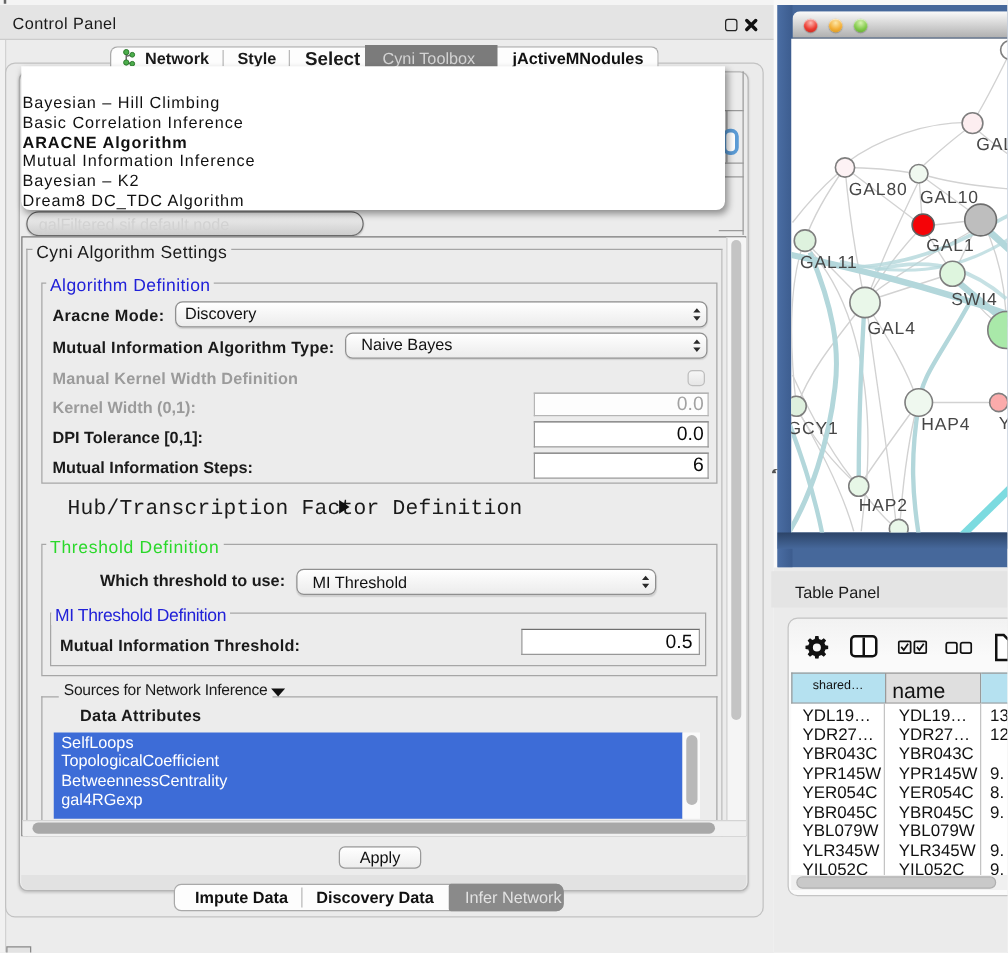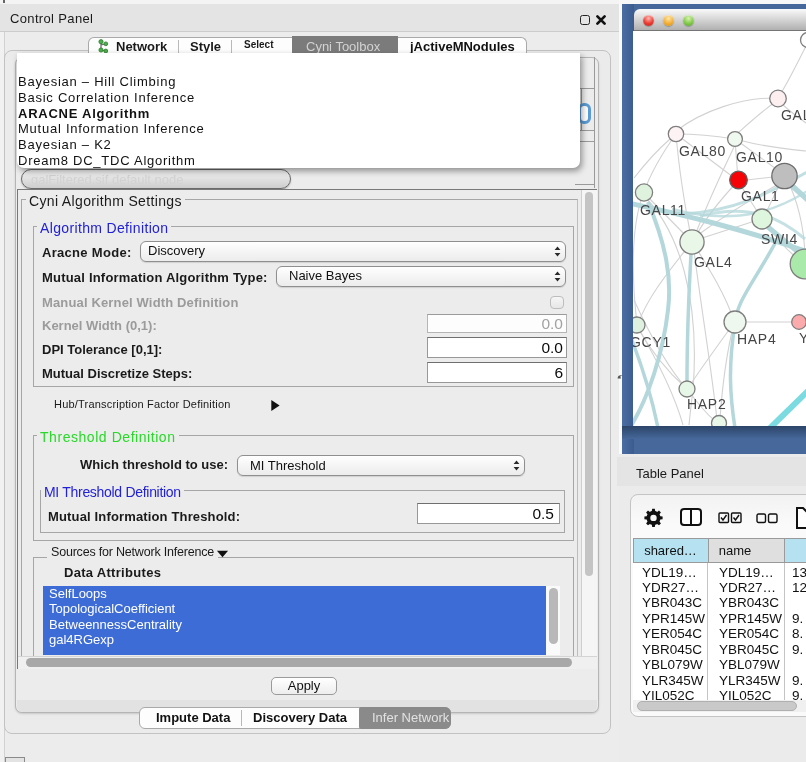--- a/index.html
+++ b/index.html
@@ -41,21 +41,21 @@
 <div class="abs" style="left:292px; top:36px; width:106px; height:18px; background:#7b7b7b;"></div>
 <svg class="abs" style="left:97px; top:39px;" width="12" height="14" viewBox="0 0 12 14">
   <path d="M4 3 L4 11 M4 11 L8 12 M4 6 L8 5" stroke="#6a6a6a" stroke-width="1.2" fill="none"></path>
   <circle cx="4" cy="2.7" r="2.1" fill="#4cae4c" stroke="#2c7a2c" stroke-width="0.8"></circle>
   <circle cx="4" cy="11" r="2.1" fill="#4cae4c" stroke="#2c7a2c" stroke-width="0.8"></circle>
   <circle cx="8.8" cy="12" r="1.9" fill="#4cae4c" stroke="#2c7a2c" stroke-width="0.8"></circle>
   <circle cx="8.8" cy="4.8" r="1.9" fill="#4cae4c" stroke="#2c7a2c" stroke-width="0.8"></circle>
 </svg>
 <div class="abs b" style="left:116px; top:39px; font-size:13px; color:#1a1a1a;">Network</div>
 <div class="abs b" style="left:190px; top:39px; font-size:13px; color:#1a1a1a;">Style</div>
-<div class="abs b" style="left:244px; top:39px; font-size:10px; color:#1a1a1a;">Select</div>
+<div class="abs b" style="left:244px; top:39px; font-size:15px; color:#1a1a1a;">Select</div>
 <div class="abs" style="left:306px; top:39px; font-size:13px; color:#d3d3d3;">Cyni Toolbox</div>
 <div class="abs b" style="left:410px; top:39px; font-size:13px; color:#111;">jActiveMNodules</div>
 
 <div class="abs" style="left:594px; top:57px; width:1px; height:131px; background:#9a9a9a;"></div>
 <div class="abs" style="left:580px; top:88px; width:15px; height:1px; background:#9a9a9a;"></div>
 <div class="abs" style="left:581px; top:88px; width:1px; height:42px; background:#9a9a9a;"></div>
 <div class="abs" style="left:580px; top:130px; width:15px; height:1px; background:#9a9a9a;"></div>
 <div class="abs" style="left:578px; top:103px; width:13px; height:21px; border:3px solid #5b9bd5; border-radius:6px; background:#fff;"></div>
 <div class="abs" style="left:576px; top:141px; width:19px; height:1px; background:#9a9a9a;"></div>
 <div class="abs" style="left:21px; top:169px; width:270px; height:20px; border:1px solid #6a6a6a; border-radius:10px; background:linear-gradient(#f4f4f4,#cdcdcd); box-shadow:0 1px 1.5px rgba(0,0,0,0.25); overflow:hidden;">
@@ -89,25 +89,25 @@
 <div class="abs" style="left:550px; top:296px; width:14px; height:13px; border:1px solid #bdbdbd; border-radius:4px; background:linear-gradient(#f6f6f6,#e6e6e6);"></div>
 
 <div class="abs lbl" style="left:42px; top:318px; color:#9b9b9b;">Kernel Width (0,1):</div>
 <div class="abs" style="left:427px; top:314px; width:140px; height:19px; border:1px solid #b5b5b5; border-top-color:#9a9a9a; background:#fdfdfd;"></div>
 <div class="abs" style="left:427px; top:315px; width:136px; font-size:15.5px; line-height:18px; color:#a2a2a2; text-align:right;">0.0</div>
 
 <div class="abs lbl" style="left:42px; top:342px;">DPI Tolerance [0,1]:</div>
 <div class="abs" style="left:427px; top:337px; width:140px; height:21px; border:1px solid #989898; border-top-color:#6f6f6f; background:#fff;"></div>
 <div class="abs" style="left:427px; top:339px; width:136px; font-size:15.5px; line-height:18px; color:#0a0a0a; text-align:right;">0.0</div>
 
-<div class="abs lbl" style="left:42px; top:366px;">Mutual Discretize Steps:</div>
+<div class="abs lbl" style="left:42px; top:366px;">Mutual Information Steps:</div>
 <div class="abs" style="left:427px; top:362px; width:140px; height:21px; border:1px solid #989898; border-top-color:#6f6f6f; background:#fff;"></div>
 <div class="abs" style="left:427px; top:364px; width:136px; font-size:15.5px; line-height:18px; color:#0a0a0a; text-align:right;">6</div>
 
-<div class="abs" style="left:54px; top:397.5px; font-size:11px; letter-spacing:0.2px; color:#1a1a1a;">Hub/Transcription Factor Definition</div>
+<div class="abs" style="left:54px; top:397.5px; font-size:17px; letter-spacing:0.2px; color:#1a1a1a;font-family:Liberation Mono, monospace;">Hub/Transcription Factor Definition</div>
 <svg class="abs" style="left:269px; top:399px;" width="12" height="13" viewBox="0 0 12 14">
  <path d="M2 1 L11 7 L2 13 Z" fill="#111"></path>
 </svg>
 
 <div class="abs" style="left:33px; top:435px; width:541px; height:106px; border:1px solid #a6a6a6;"></div>
 <div class="abs glbl" style="left:37px; top:428.5px; letter-spacing:0.55px; color:#2ad82a; background:#ececec; padding:0 3px;">Threshold Definition</div>
 
 <div class="abs lbl" style="left:80px; top:457px;">Which threshold to use:</div>
 <div class="abs combo" style="left:237px; top:455px; width:288px; height:21px;"></div>
 <div class="abs" style="left:250px; top:457.5px; font-size:13px; color:#111;">MI Threshold</div>
@@ -279,22 +279,22 @@
   </g>
 </svg>
 <svg class="abs" style="left:795px; top:506px;" width="13" height="24" viewBox="0 0 13 24">
   <path d="M2 2 L8 2 L12 6 L12 22 L2 22 Z" fill="#fff" stroke="#111" stroke-width="2"></path>
 </svg>
 
 <div class="abs" style="left:633px; top:538px; width:173px; height:25px;">
   <div class="abs" style="left:0; top:0; width:75px; height:25px; background:#b5e1f0; border:1px solid #9a9a9a; border-right:none;"></div>
   <div class="abs" style="left:75px; top:0; width:77px; height:25px; background:#dfdfdf; border:1px solid #9a9a9a;"></div>
   <div class="abs" style="left:152px; top:0; width:21px; height:25px; background:#b5e1f0; border-top:1px solid #9a9a9a; border-bottom:1px solid #9a9a9a;"></div>
-  <div class="abs" style="left:0; top:5px; width:75px; text-align:center; font-size:13px; color:#111;">shared…</div>
-  <div class="abs" style="left:75px; top:5px; width:54px; text-align:center; font-size:13px; color:#111;">name</div>
+  <div class="abs" style="left:0; top:5px; width:75px; text-align:center; font-size:10px; color:#111;">shared…</div>
+  <div class="abs" style="left:75px; top:5px; width:54px; text-align:center; font-size:17px; color:#111;">name</div>
 </div>
 <div class="abs" style="left:633px; top:563px; width:173px; height:137px; background:#fff; overflow:hidden; font-size:13.5px; color:#111;">
   <div class="abs" style="left:9px; top:1.5px; line-height:15.46px;">YDL19…<br>YDR27…<br>YBR043C<br>YPR145W<br>YER054C<br>YBR045C<br>YBL079W<br>YLR345W<br>YIL052C</div>
   <div class="abs" style="left:86px; top:1.5px; line-height:15.46px;">YDL19…<br>YDR27…<br>YBR043C<br>YPR145W<br>YER054C<br>YBR045C<br>YBL079W<br>YLR345W<br>YIL052C</div>
   <div class="abs" style="left:159px; top:1.5px; line-height:15.46px;">13<br>12<br>&nbsp;<br>9.<br>8.<br>9.<br>&nbsp;<br>9.<br>9.</div>
   <div class="abs" style="left:74px; top:0; width:1px; height:137px; background:#c4c4c4;"></div>
   <div class="abs" style="left:151px; top:0; width:1px; height:137px; background:#c4c4c4;"></div>
 </div>
 
 <div class="abs" style="left:633px; top:700px; width:173px; height:12px; background:#f0f0f0;"></div>

